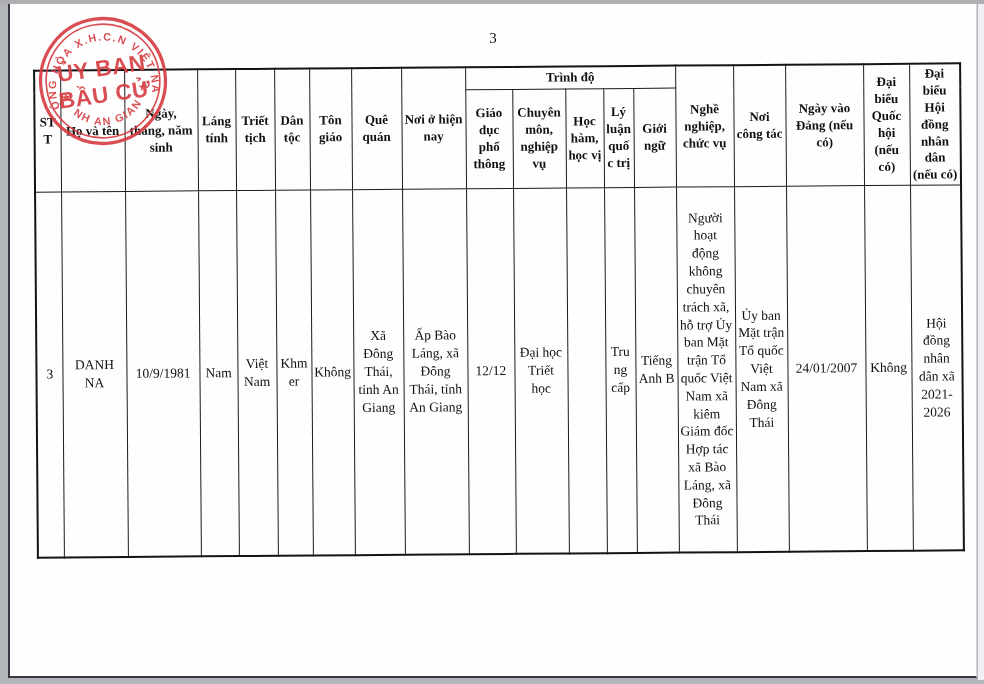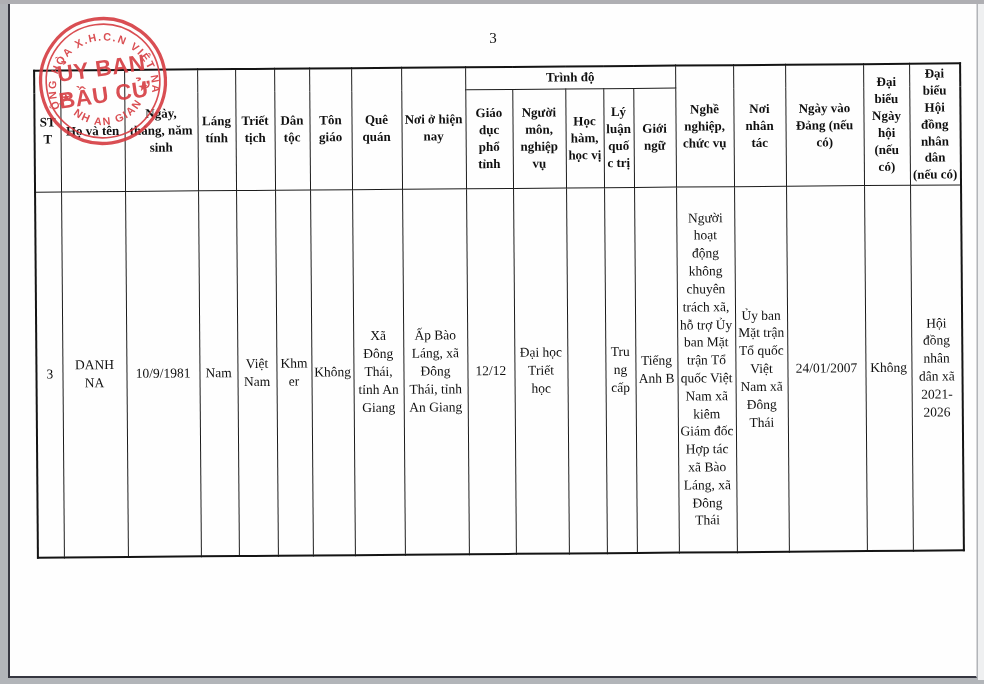--- a/index.html
+++ b/index.html
@@ -94,28 +94,28 @@
         <th rowspan="2">Họ và tên</th>
         <th rowspan="2">Ngày, tháng, năm sinh</th>
         <th rowspan="2">Láng tính</th>
         <th rowspan="2">Triết tịch</th>
         <th rowspan="2">Dân tộc</th>
         <th rowspan="2">Tôn giáo</th>
         <th rowspan="2">Quê quán</th>
         <th rowspan="2">Nơi ở hiện nay</th>
         <th colspan="5">Trình độ</th>
         <th rowspan="2">Nghề nghiệp, chức vụ</th>
-        <th rowspan="2">Nơi nhân tác</th>
+        <th rowspan="2">Nơi công tác</th>
         <th rowspan="2">Ngày vào Đảng (nếu có)</th>
-        <th rowspan="2">Đại biểu Ngày hội (nếu có)</th>
+        <th rowspan="2">Đại biểu Quốc hội (nếu có)</th>
         <th rowspan="2">Đại biểu Hội đồng nhân dân (nếu có)</th>
       </tr>
       <tr class="sub-row">
-        <th>Giáo dục phổ tỉnh</th>
-        <th>Người môn, nghiệp vụ</th>
+        <th>Giáo dục phổ thông</th>
+        <th>Chuyên môn, nghiệp vụ</th>
         <th>Học hàm, học vị</th>
         <th>Lý luận quốc trị</th>
         <th>Giới ngữ</th>
       </tr>
       <tr class="data-row">
         <td>3</td>
         <td class="al-left">DANH NA</td>
         <td>10/9/1981</td>
         <td>Nam</td>
         <td>Việt Nam</td>

